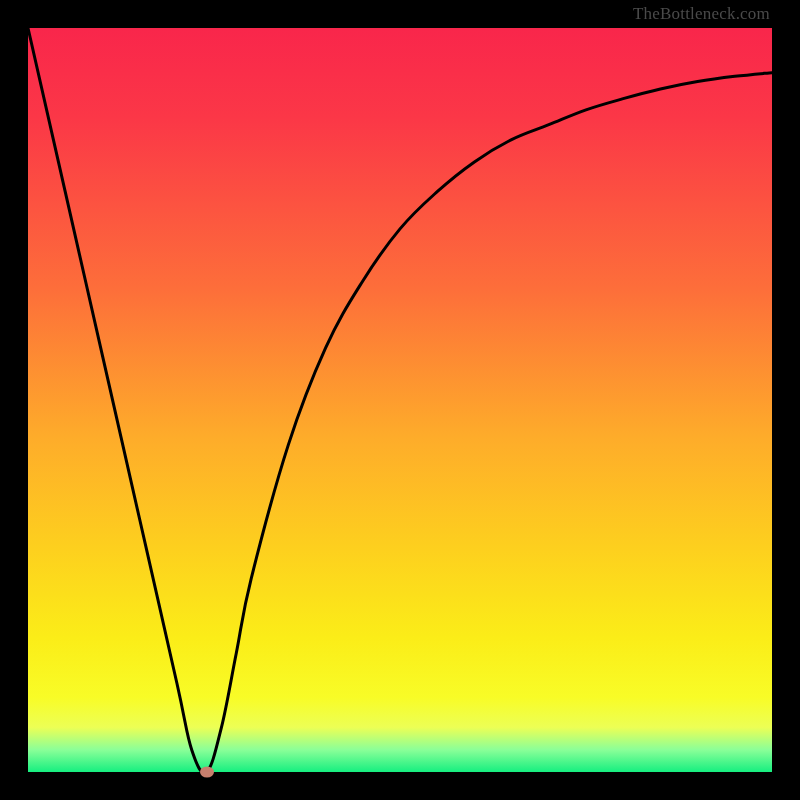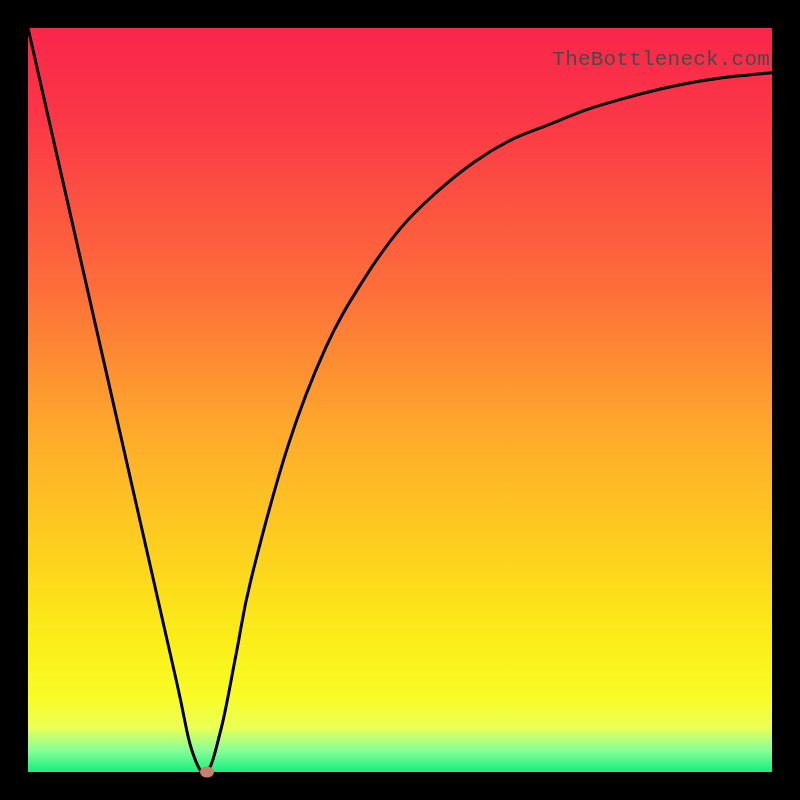--- a/index.html
+++ b/index.html
@@ -36,25 +36,24 @@
       var(--c-pale-yellow2) 94%,
       var(--c-green-start) 97%,
       var(--c-green) 100%
     );
   }
   .watermark {
     position: absolute;
     top: 4px;
     right: 30px;
     color: #4a4a4a;
-    font-size: 21px;
+    font-size: 17px;
     font-weight: 500;
     letter-spacing: 0.2px;
-    font-family: Liberation Mono, monospace;
-    margin-top: 44px;
+    font-family: Liberation Serif, serif;
   }
   svg.curve {
     position: absolute;
     left: 28px;
     top: 28px;
     width: 744px;
     height: 744px;
     overflow: visible;
   }
   .marker {

